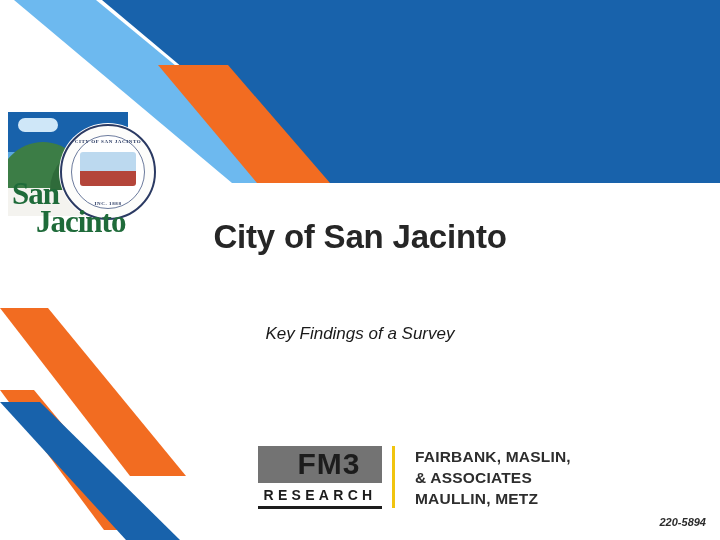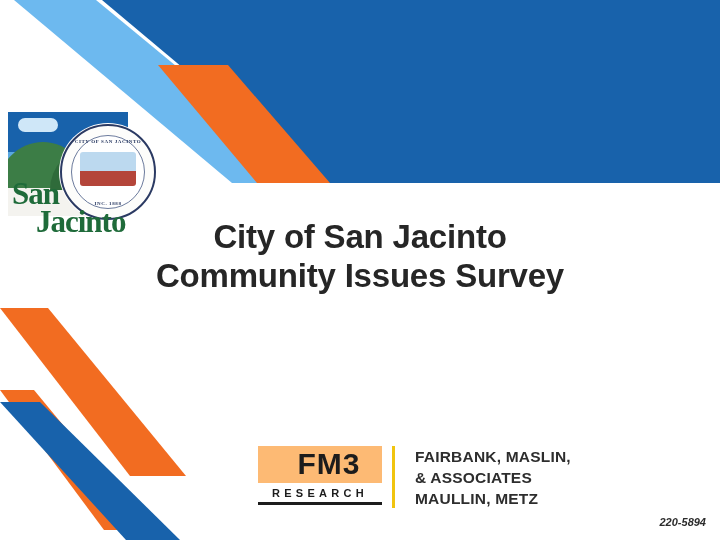--- a/index.html
+++ b/index.html
@@ -214,31 +214,31 @@
     left: 258px;
     top: 446px;
     display: flex;
     align-items: flex-start;
   }
   .fm3-mark {
     position: relative;
     width: 124px;
   }
   .fm3-box {
-    background: #fdba74;
+    background: #737373;
     color: #1c1c1c;
     font-weight: bold;
     font-size: 30px;
     letter-spacing: 1px;
     padding: 3px 8px 4px 26px;
     line-height: 1;
     text-align: center;
   }
   .fm3-research {
-    font-size: 11px;
+    font-size: 14px;
     font-weight: bold;
     letter-spacing: 4.3px;
     color: #1c1c1c;
     text-align: center;
     margin-top: 4px;
     border-bottom: 3px solid #1c1c1c;
     padding-bottom: 3px;
   }
   .fm3-divider {
     width: 3px;
@@ -293,24 +293,24 @@
       <div class="seal-bottom-text">INC. 1888</div>
     </div>
     <div class="logo-name">
       <div class="l1">San</div>
       <div class="l2">Jacinto</div>
     </div>
   </div>
 
   <div class="title">
     <div>City of San Jacinto</div>
-    <div>Community Issues Survey</div>
   </div>
 
   <div class="subtitle">
+    <div>Key Findings of a Survey</div>
   </div>
 
   <div class="fm3">
     <div class="fm3-mark">
       <div class="fm3-box">FM3</div>
       <div class="fm3-research">RESEARCH</div>
     </div>
     <div class="fm3-divider"></div>
     <div class="fm3-text">
       <div>FAIRBANK, MASLIN,</div>

